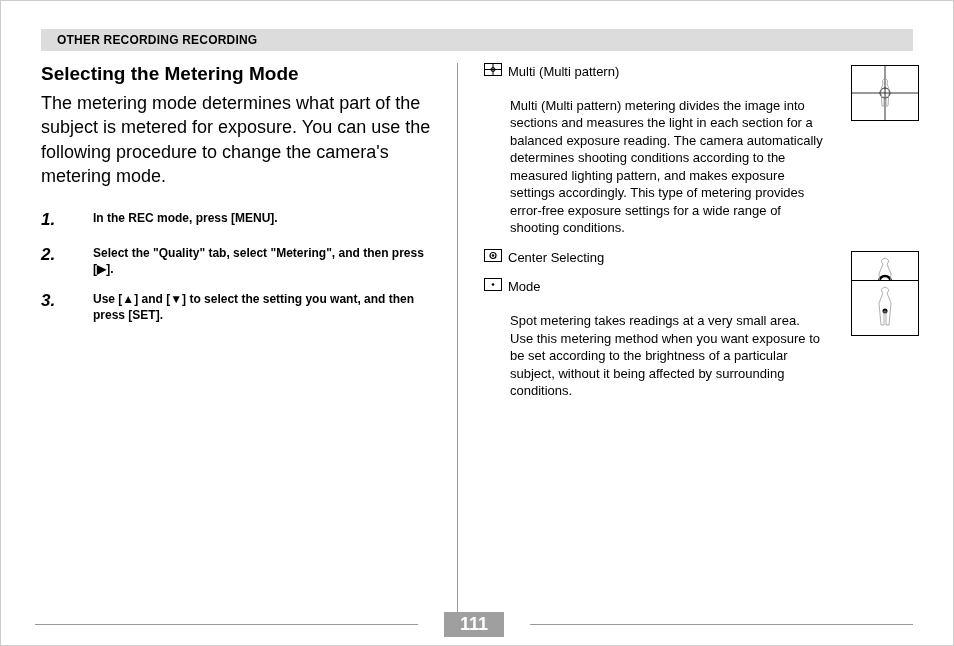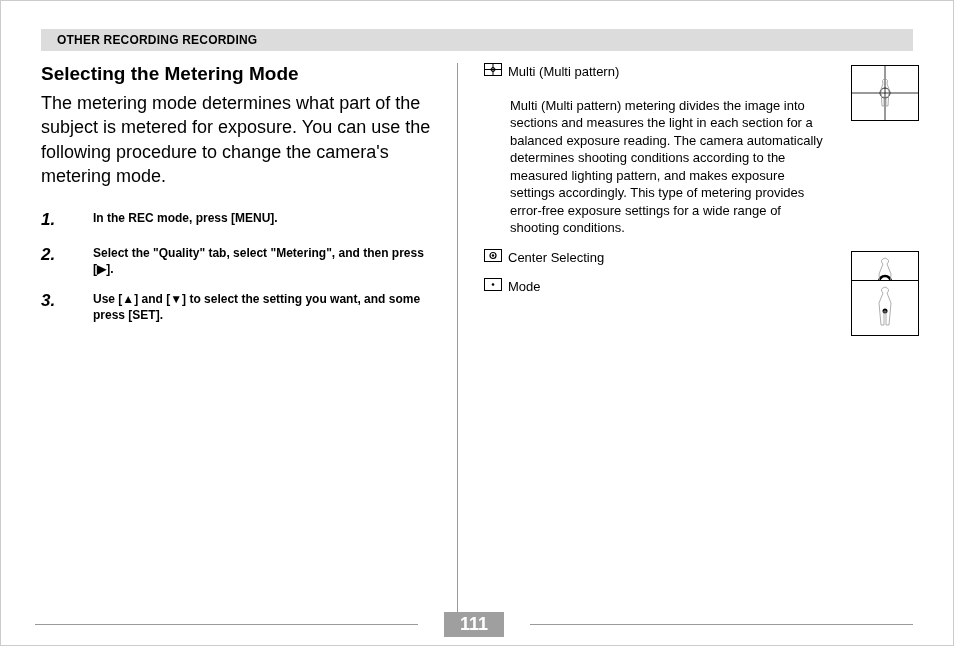--- a/index.html
+++ b/index.html
@@ -170,21 +170,21 @@
         <li>
           <span class="step-num">1.</span>
           <span class="step-text">In the REC mode, press [MENU].</span>
         </li>
         <li>
           <span class="step-num">2.</span>
           <span class="step-text">Select the "Quality" tab, select "Metering", and then press [▶].</span>
         </li>
         <li>
           <span class="step-num">3.</span>
-          <span class="step-text">Use [▲] and [▼] to select the setting you want, and some press [SET].</span>
+          <span class="step-text">Use [▲] and [▼] to select the setting you want, and then press [SET].</span>
         </li>
       </ol>
     </div>
 
     <div class="divider"></div>
 
     <div class="col-right">
 
       <div class="mode-block">
         <div class="mode-title">
@@ -229,20 +229,21 @@
 
       <div class="mode-block">
         <div class="mode-title">
           <span class="mode-icon">
             <svg width="16" height="11" viewBox="0 0 16 11">
               <circle cx="8" cy="5.5" r="1.3" fill="#000"></circle>
             </svg>
           </span>
           <span>Mode</span>
         </div>
+        <p class="mode-desc">Spot metering takes readings at a very small area. Use this metering method when you want exposure to be set according to the brightness of a particular subject, without it being affected by surrounding conditions.</p>
         <div class="thumb">
           <svg width="66" height="54" viewBox="0 0 66 54">
             <circle cx="33" cy="30" r="2.5" fill="#000"></circle>
             <path d="M31 12 Q27 8 33 6 Q39 8 35 12 L39 22 L37 44 L34 44 L34 30 L32 30 L32 44 L29 44 L27 22 Z" fill="none" stroke="#999" stroke-width="0.8"></path>
           </svg>
         </div>
       </div>
 
     </div>
   </div>

